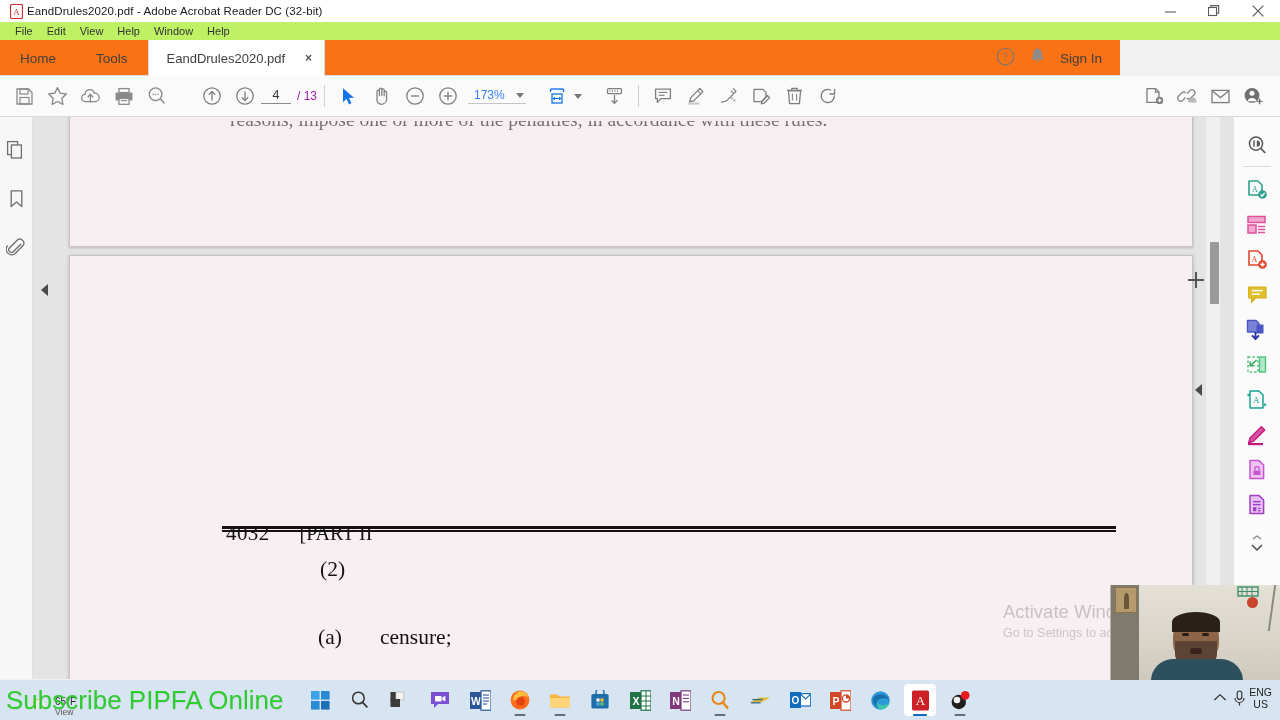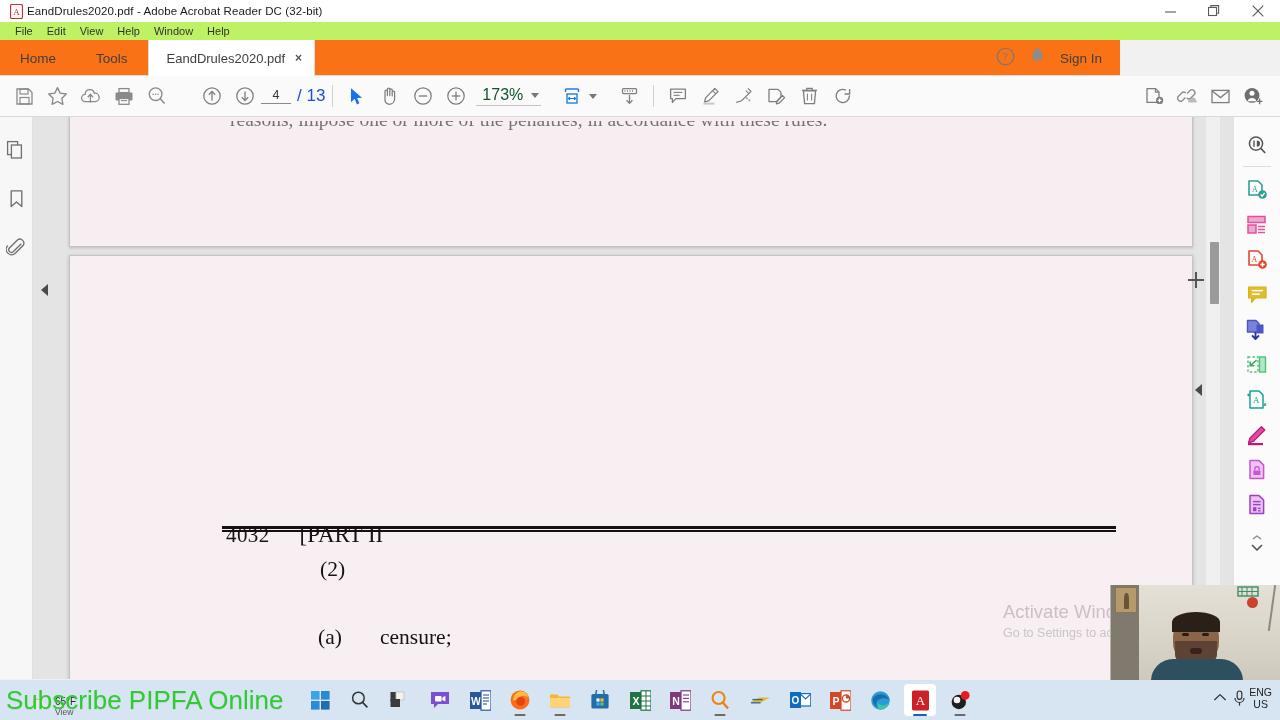--- a/index.html
+++ b/index.html
@@ -35,21 +35,21 @@
     position:absolute; top:40px; left:0; width:1120px; height:36px;
     background:#f97316; border-bottom:1px solid #dcdcdc;
     display:flex; 
   }
   .tbtn {
     height:36px; display:flex; align-items:center; padding:0 20px;
     font-size:13.5px; color:#3f3f3f;
   }
   .doctab {
     height:36px; background:#ffffff; display:flex; align-items:center;
-    padding:0 8px 0 18px; font-size:13px; color:#3f3f3f; gap:6px;
+    padding:0 8px 0 18px; font-size:13px; color:#3f3f3f; gap:16px;
     border-left:1px solid #dcdcdc; border-right:1px solid #dcdcdc;
   }
   .doctab .xclose { font-size:12px; color:#555; font-weight:bold; padding:0 4px; }
   .tabright { margin-left:auto; display:flex; align-items:center; gap:14px; padding-right:18px; height:36px; }
   .signin { font-size:13.5px; color:#3f3f3f; }
 
   
   .toolbar {
     position:absolute; top:76px; left:0; width:1280px; height:41px;
     background:#fafafa; border-bottom:1px solid #d9d9d9;
@@ -57,23 +57,23 @@
   }
   .tool { width:33px; height:33px; display:flex; align-items:center; justify-content:center; border-radius:3px;}
   .tool svg { display:block; }
   .tsep { width:1px; height:22px; background:#d0d0d0; margin:0 7px; }
   .pagebox { display:flex; align-items:center; gap:6px; font-size:12.5px; color:#444; }
   .pagenum {
     width:30px; text-align:center; border:none; border-bottom:1px solid #8a8a8a;
     font-size:12.5px; color:#333; background:transparent; padding-bottom:1px;
     font-family:"Liberation Sans",sans-serif;
   }
-  .pagetot { font-size:17px; color:#1d4ed8; }
+  .pagetot { font-size:12px; color:#a21caf; }
   .zoombox { display:flex; align-items:center; gap:3px; border-bottom:1px solid #c4c4c4; padding:0 2px 1px 6px; margin-left:4px;}
-  .zoomval { font-size:16px; color:#14532d; min-width:34px; }
+  .zoomval { font-size:12px; color:#3b82f6; min-width:34px; }
   .caret { width:0;height:0;border-left:4px solid transparent;border-right:4px solid transparent;border-top:5px solid #777; margin-left:5px;}
   .toolright { margin-left:auto; display:flex; align-items:center; padding-right:10px; }
 
   
   .leftrail {
     position:absolute; top:117px; left:0; width:33px; height:562px;
     background:#f7f7f7; border-right:1px solid #e0e0e0;
     display:flex; flex-direction:column; align-items:center; padding-top:20px; gap:23px;
   }
   .railico { width:26px; height:26px; display:flex; align-items:center; justify-content:center; }
@@ -123,21 +123,21 @@
     box-shadow:0 1px 4px rgba(0,0,0,.2);
     overflow:hidden;
   }
   .gz-head {
     position:absolute; left:156px; top:235px; width:890px;
     display:flex; align-items:baseline;
     font-family:"Liberation Serif", serif; color:#171317;
   }
   .gz-num { font-size:21px; letter-spacing:.4px; }
   .gz-title { font-size:20px; margin-left:72px; letter-spacing:.1px; white-space:nowrap;}
-  .gz-part { font-size:23px; margin-left:30px; white-space:nowrap;margin-top:31px;}
+  .gz-part { font-size:20px; margin-left:30px; white-space:nowrap;margin-top:31px;}
   .gz-rule {
     position:absolute; left:152px; top:270px; width:894px; height:6px;
     border-top:3px solid #15110f; border-bottom:2px solid #15110f;
   }
   .clause {
     position:absolute; font-family:"Liberation Serif", serif; color:#151115;
     font-size:21.5px; line-height:34px; display:flex;
   }
   .cl-lbl { width:62px; flex:none; }
   .cl-txt { }

